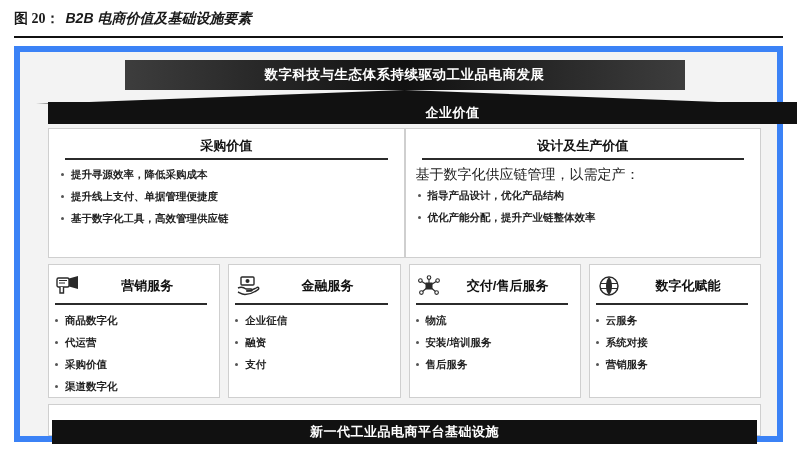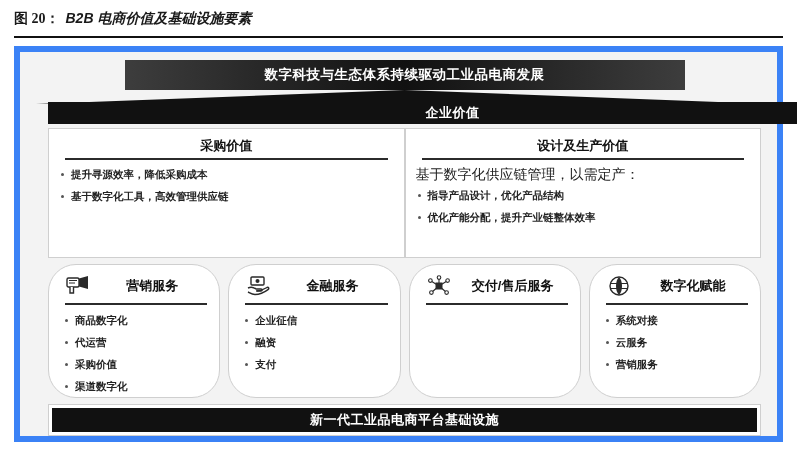--- a/index.html
+++ b/index.html
@@ -155,21 +155,21 @@
   
   .lower-row {
     position: absolute;
     left: 28px;
     top: 212px;
     width: 713px;
     height: 134px;
     display: flex;
     gap: 8px;
   }
-  .lower-row .card { flex: 1; padding: 8px 10px 6px 14px; border-radius: 28px; }
+  .lower-row .card { flex: 1; padding: 8px 10px 6px 4px; }
   .svc-head {
     display: flex;
     align-items: center;
     gap: 6px;
     border-bottom: 2px solid #2b2b2b;
     padding-bottom: 4px;
     margin: 0 2px 8px 2px;
   }
   .svc-icon {
     width: 26px;
@@ -205,20 +205,21 @@
     height: 100%;
     background: #111111;
     color: #ffffff;
     font-size: 13px;
     font-weight: bold;
     display: flex;
     align-items: center;
     justify-content: center;
     letter-spacing: .5px;
     box-sizing: border-box;
+    margin-top: 12px;
   }
 </style>
 </head>
 <body>
 
 <div class="caption">
   <span class="cap-label">图 20：</span>
   <span class="cap-title">B2B 电商价值及基础设施要素</span>
 </div>
 <div class="cap-rule"></div>
@@ -231,20 +232,21 @@
   </div>
 
   <div class="value-bar">企业价值</div>
 
   <div class="upper-row">
 
     <div class="card">
       <div class="card-title">采购价值</div>
       <ul class="bullets">
         <li>提升寻源效率，降低采购成本</li>
+        <li>提升线上支付、单据管理便捷度</li>
         <li>基于数字化工具，高效管理供应链</li>
       </ul>
     </div>
 
     <div class="card">
       <div class="card-title">设计及生产价值</div>
       <p class="lead-text">基于数字化供应链管理，以需定产：</p>
       <ul class="bullets">
         <li>指导产品设计，优化产品结构</li>
         <li>优化产能分配，提升产业链整体效率</li>
@@ -303,36 +305,41 @@
             <rect x="8.5" y="7.5" width="7" height="7" fill="#2a2a2a"></rect>
             <circle cx="12" cy="2.6" r="1.8" stroke="#2a2a2a" stroke-width="1.1" fill="#ffffff"></circle>
             <circle cx="3.4" cy="5.6" r="1.8" stroke="#2a2a2a" stroke-width="1.1" fill="#ffffff"></circle>
             <circle cx="20.6" cy="5.6" r="1.8" stroke="#2a2a2a" stroke-width="1.1" fill="#ffffff"></circle>
             <circle cx="4.4" cy="17.6" r="1.8" stroke="#2a2a2a" stroke-width="1.1" fill="#ffffff"></circle>
             <circle cx="19.6" cy="17.6" r="1.8" stroke="#2a2a2a" stroke-width="1.1" fill="#ffffff"></circle>
           </svg>
         </span>
         <span class="svc-title">交付/售后服务</span>
       </div>
+      <ul class="bullets">
+        <li>物流</li>
+        <li>安装/培训服务</li>
+        <li>售后服务</li>
+      </ul>
     </div>
 
     <div class="card">
       <div class="svc-head">
         <span class="svc-icon">
           <svg width="24" height="22" viewBox="0 0 24 22" fill="none">
             <circle cx="12" cy="11" r="9" stroke="#2a2a2a" stroke-width="1.4" fill="#ffffff"></circle>
             <path d="M12 2 C8 5.5, 8 16.5, 12 20 C16 16.5, 16 5.5, 12 2 Z" fill="#2a2a2a"></path>
             <path d="M3.2 8.5 L20.8 8.5 M3.2 13.5 L20.8 13.5" stroke="#2a2a2a" stroke-width="1.1"></path>
           </svg>
         </span>
         <span class="svc-title">数字化赋能</span>
       </div>
       <ul class="bullets">
+        <li>云服务</li>
         <li>系统对接</li>
-        <li>云服务</li>
         <li>营销服务</li>
       </ul>
     </div>
 
   </div>
 
   <div class="infra-outer">
     <div class="infra-bar">新一代工业品电商平台基础设施</div>
   </div>
 

